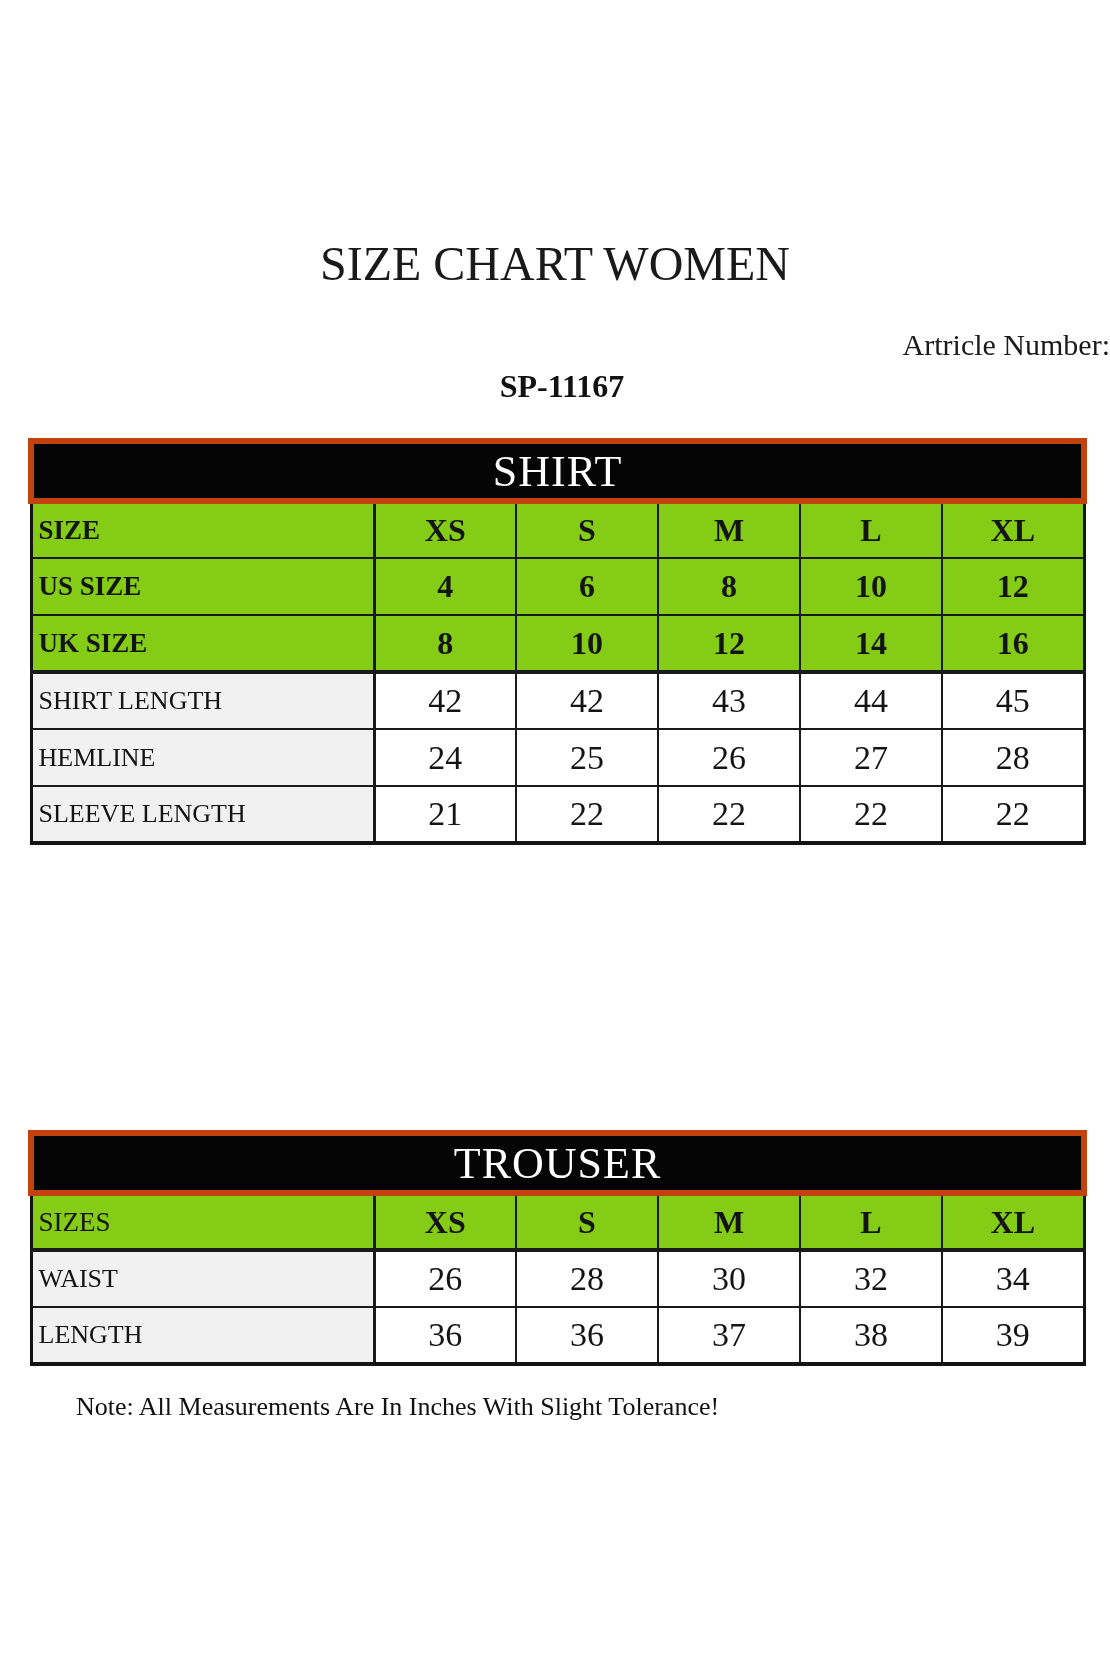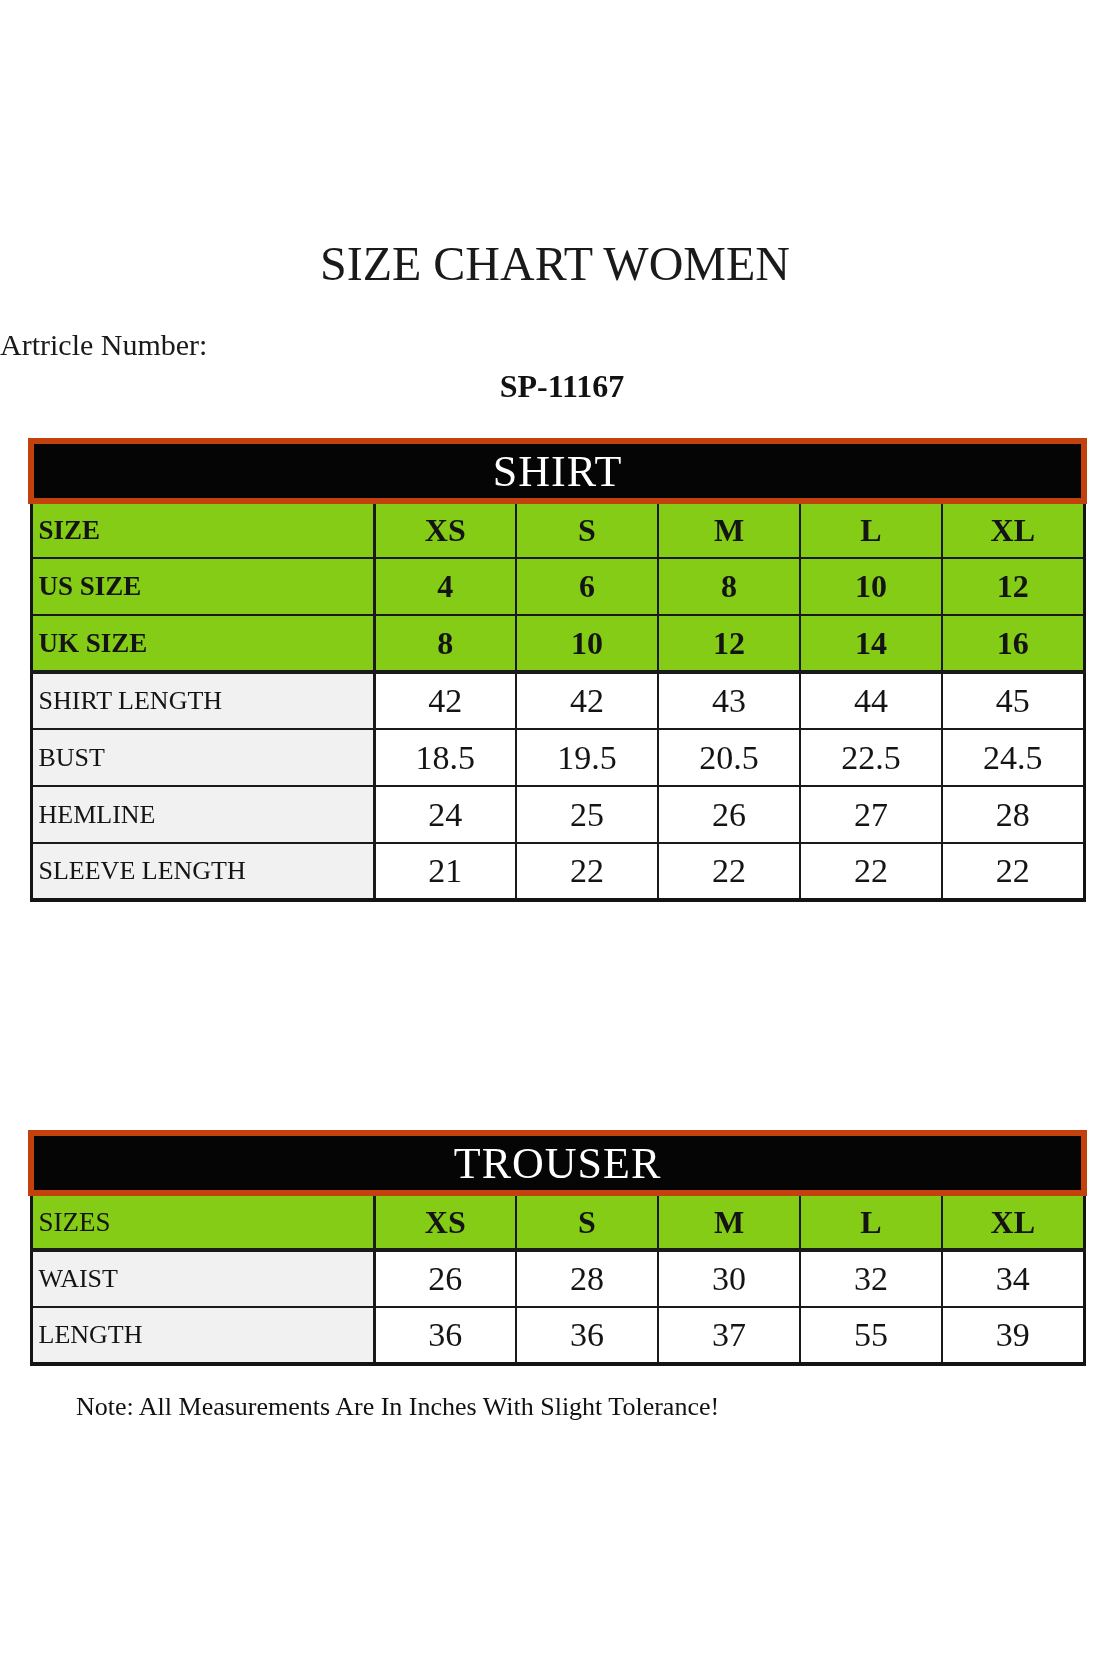--- a/index.html
+++ b/index.html
@@ -25,21 +25,21 @@
     text-align: center;
     font-size: 48px;
     line-height: 1;
     color: #1a1a1a;
   }
   .article-label {
     position: absolute;
     top: 330px;
     left: 0;
     width: 100%;
-    text-align: left;
+    text-align: right;
     font-size: 30px;
     line-height: 1;
     color: #1a1a1a;
   }
   .article-number {
     position: absolute;
     top: 370px;
     left: 7px;
     width: 100%;
     text-align: center;
@@ -169,28 +169,20 @@
 
     <tr class="data-row measure-row">
       <td class="lbl">SHIRT LENGTH</td>
       <td class="val">42</td>
       <td class="val">42</td>
       <td class="val">43</td>
       <td class="val">44</td>
       <td class="val">45</td>
     </tr>
     <tr class="data-row measure-row">
-      <td class="lbl">BUST</td>
-      <td class="val">18.5</td>
-      <td class="val">19.5</td>
-      <td class="val">20.5</td>
-      <td class="val">22.5</td>
-      <td class="val">24.5</td>
-    </tr>
-    <tr class="data-row measure-row">
       <td class="lbl">HEMLINE</td>
       <td class="val">24</td>
       <td class="val">25</td>
       <td class="val">26</td>
       <td class="val">27</td>
       <td class="val">28</td>
     </tr>
     <tr class="data-row measure-row">
       <td class="lbl">SLEEVE LENGTH</td>
       <td class="val">21</td>
@@ -231,19 +223,19 @@
       <td class="val">28</td>
       <td class="val">30</td>
       <td class="val">32</td>
       <td class="val">34</td>
     </tr>
     <tr class="data-row measure-row">
       <td class="lbl">LENGTH</td>
       <td class="val">36</td>
       <td class="val">36</td>
       <td class="val">37</td>
-      <td class="val">55</td>
+      <td class="val">38</td>
       <td class="val">39</td>
     </tr>
   </tbody>
 </table>
 
 <div class="note">Note: All Measurements Are In Inches With Slight Tolerance!</div>
 
 </body></html>

